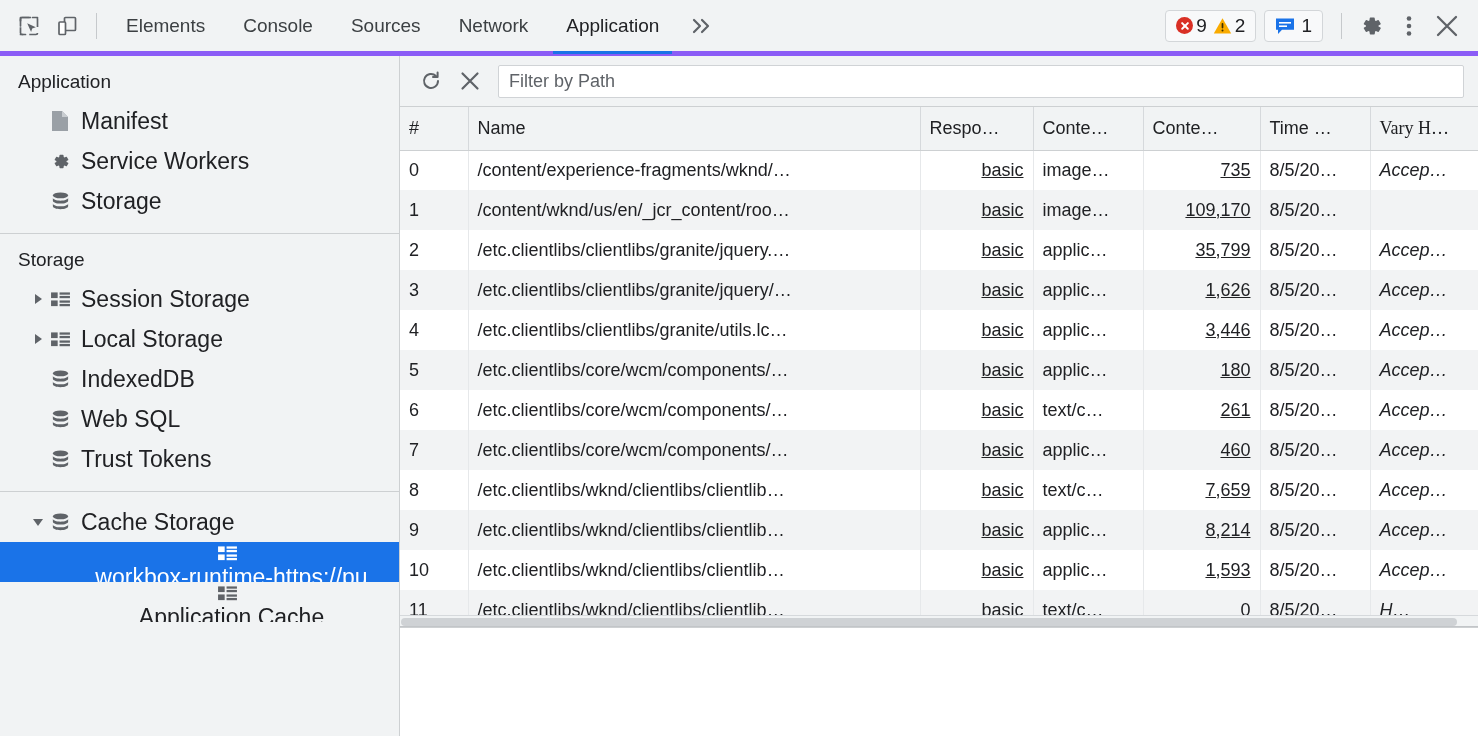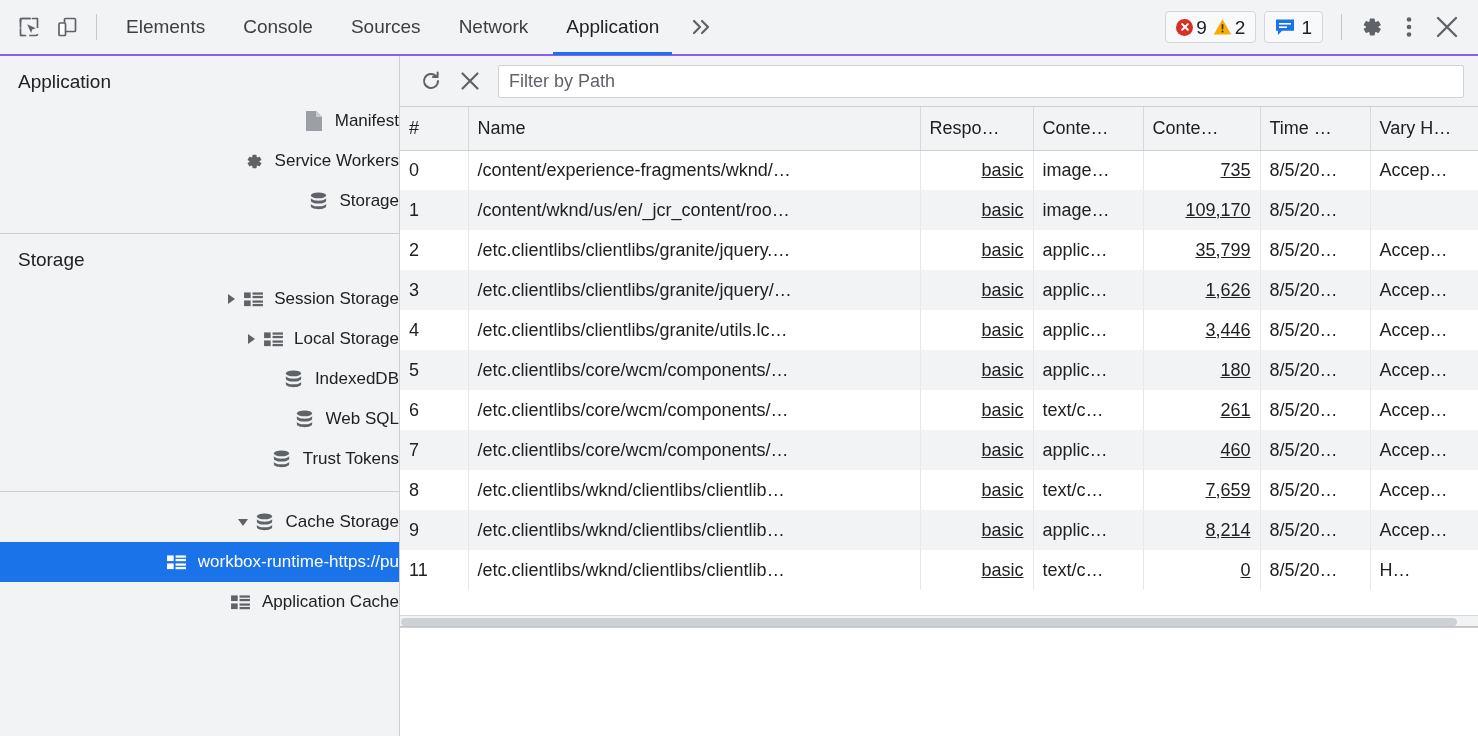--- a/index.html
+++ b/index.html
@@ -9,21 +9,21 @@
     font-family: "Liberation Sans", sans-serif;
     background: #ffffff;
     color: #202124;
   }
   #app { width: 1478px; height: 736px; display: flex; flex-direction: column; }
 
   
   .devtools-toolbar {
     height: 56px; min-height: 56px;
     background: #f1f3f4;
-    border-bottom: 2px solid #8b5cf6;
+    border-bottom: 5px solid #8b5cf6;
     display: flex; align-items: center;
     padding: 0 12px 0 10px;
   }
   .tb-icon-btn {
     width: 38px; height: 38px;
     display: flex; align-items: center; justify-content: center;
     border-radius: 3px; cursor: pointer; flex: 0 0 auto;
   }
   .tb-sep {
     width: 1px; height: 26px; background: #c6c9cc;
@@ -81,25 +81,25 @@
   }
   .side-section { border-bottom: 1px solid #cdd0d2; padding: 10px 0 12px 0; }
   .side-section.cache { border-bottom: none; padding-bottom: 0; }
   .side-title {
     font-size: 19px; color: #202124;
     padding: 5px 0 8px 18px;
   }
   .tree-row {
     display: flex; align-items: center;
     height: 40px; padding-left: 18px; cursor: pointer;
-    font-size: 17px; color: #202124; white-space: nowrap; justify-content: flex-end;
+    font-size: 23px; color: #202124; white-space: nowrap;
   }
   .tree-row.selected { background: #1a73e8; color: #ffffff; }
   .tree-row.indent1 { padding-left: 30px; }
-  .tree-row.indent2 { padding-left: 64px; }
+  .tree-row.indent2 { padding-left: 64px; flex-direction: column; }
   .twisty {
     width: 16px; height: 16px; margin-right: 2px;
     display: flex; align-items: center; justify-content: center;
     flex: 0 0 auto;
   }
   .twisty.blank { visibility: hidden; }
   .tri-right {
     width: 0; height: 0;
     border-left: 7px solid #5f6368;
     border-top: 5px solid transparent;
@@ -150,29 +150,29 @@
     border-bottom: 1px solid #cdd0d2;
     border-right: 1px solid #d6d9dc;
     font-weight: normal;
     color: #202124;
     text-align: left;
     height: 43px;
     padding: 0 9px;
     white-space: nowrap; overflow: hidden;
     cursor: pointer;
   }
-  table.grid th:last-child { border-right: none; }
+  table.grid th:last-child { border-right: none; font-family: Liberation Serif, serif; }
   table.grid td {
     border-right: 1px solid #e6e8ea;
     height: 40px;
     padding: 0 9px;
     white-space: nowrap; overflow: hidden;
     color: #202124;
   }
-  table.grid td:last-child { border-right: none; }
+  table.grid td:last-child { border-right: none; font-style: italic; }
   table.grid tbody tr:nth-child(even) { background: #f2f3f4; }
   table.grid tbody tr:nth-child(odd) { background: #ffffff; }
   .col-num { width: 68px; }
   .col-name { width: 452px; }
   .col-resp { width: 113px; }
   .col-ctype { width: 110px; }
   .col-clen { width: 117px; }
   .col-time { width: 110px; }
   .col-vary { width: 108px; }
   .ta-right { text-align: right; text-decoration: underline; }
@@ -568,20 +568,29 @@
             <tr>
               <td>9</td>
               <td>/etc.clientlibs/wknd/clientlibs/clientlib…</td>
               <td class="ta-right">basic</td>
               <td>applic…</td>
               <td class="ta-right">8,214</td>
               <td>8/5/20…</td>
               <td>Accep…</td>
             </tr>
             <tr>
+              <td>10</td>
+              <td>/etc.clientlibs/wknd/clientlibs/clientlib…</td>
+              <td class="ta-right">basic</td>
+              <td>applic…</td>
+              <td class="ta-right">1,593</td>
+              <td>8/5/20…</td>
+              <td>Accep…</td>
+            </tr>
+            <tr>
               <td>11</td>
               <td>/etc.clientlibs/wknd/clientlibs/clientlib…</td>
               <td class="ta-right">basic</td>
               <td>text/c…</td>
               <td class="ta-right">0</td>
               <td>8/5/20…</td>
               <td>H…</td>
             </tr>
           </tbody>
         </table>

